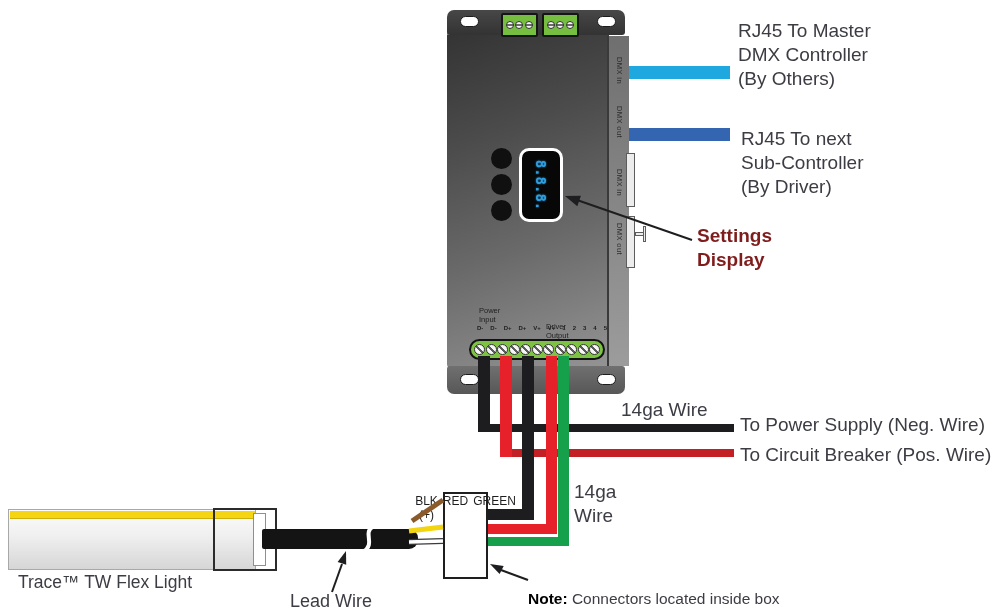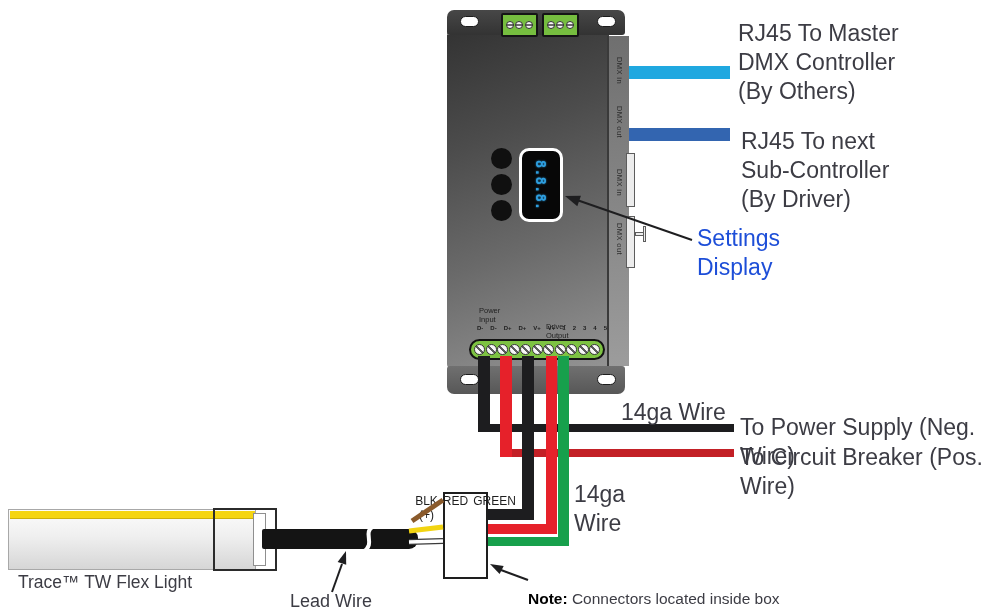--- a/index.html
+++ b/index.html
@@ -5,24 +5,24 @@
   * { margin:0; padding:0; box-sizing:border-box; }
   html,body { background:#ffffff; }
   .stage {
     position:relative; width:1002px; height:614px; background:#ffffff;
     font-family:"Liberation Sans", sans-serif; overflow:hidden;
   }
   .abs { position:absolute; }
 
   
   .lbl {
-    position:absolute; color:#3c3c44; font-size:23px; line-height:1.26;
+    position:absolute; color:#3c3c44; font-size:19px; line-height:1.26;
     white-space:pre-line; z-index:50;
   }
-  .lbl.bold { font-weight:normal; color:#1d4ed8; }
+  .lbl.bold { font-weight:bold; color:#7f1d1d; }
 
   
   .flange-top {
     left:447px; top:10px; width:178px; height:25px; z-index:6;
     background:linear-gradient(#474747,#333333);
     border-radius:7px 7px 3px 3px;
   }
   .flange-bottom {
     left:447px; top:366px; width:178px; height:28px; z-index:6;
     background:linear-gradient(#707070,#575757);

